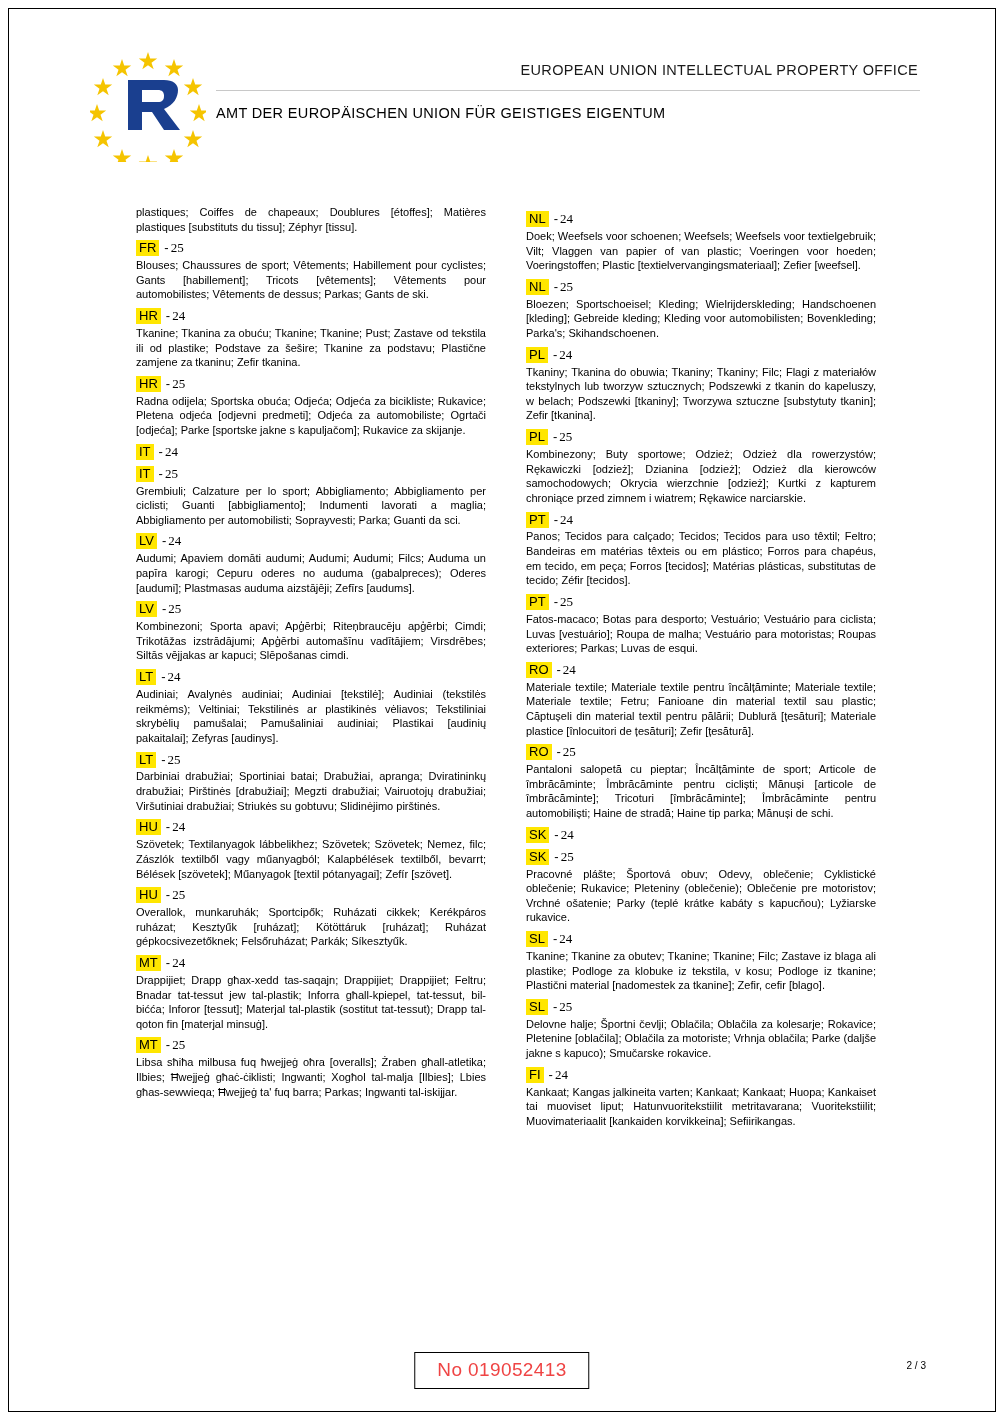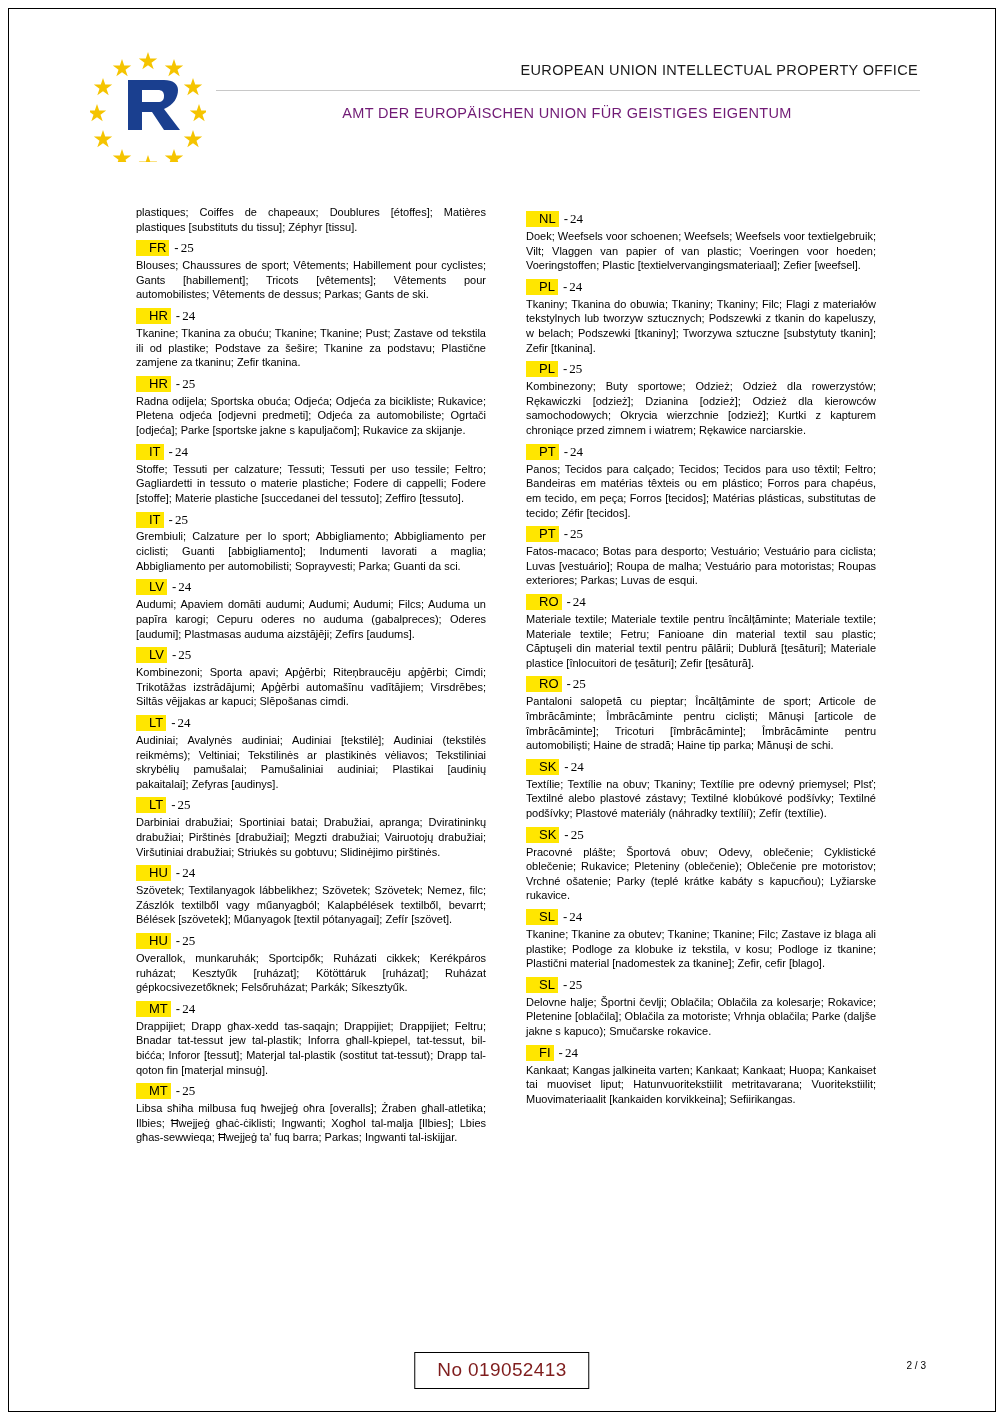--- a/index.html
+++ b/index.html
@@ -60,24 +60,24 @@
     padding-right: 2px;
     padding-top: 22px;
   }
   .header-rule {
     margin-top: 12px;
     height: 1px;
     background: #c8c8c8;
     width: 100%;
   }
   .header-line2 {
-    text-align: center;
+    text-align: left;
     font-size: 14.5px;
     letter-spacing: 0.35px;
-    color: #701a75;
+    color: #000000;
     padding-right: 2px;
     padding-top: 14px;
   }
 
   
   .columns {
     position: absolute;
     left: 136px;
     top: 205px;
     width: 740px;
@@ -92,21 +92,21 @@
   }
   .lang-line {
     margin-top: 7px;
     margin-bottom: 2px;
     font-size: 13px;
     color: #000;
     line-height: 1.15;
   }
   .lang-code {
     background: #ffe600;
-    padding: 0px 3px 1px 13px;
+    padding: 0px 3px 1px 3px;
     font-weight: 400;
     font-size: 13px;
     color: #000;
   }
   .lang-sep {
     padding: 0 2px 0 5px;
   }
   .lang-num {
     font-size: 13px;
     font-family: Liberation Serif, serif;
@@ -134,21 +134,21 @@
   .doc-number-box {
     position: absolute;
     left: 50%;
     transform: translateX(-50%);
     top: 0;
     border: 1px solid #000;
     padding: 6px 22px 7px 22px;
     font-size: 19px;
     letter-spacing: 0.4px;
     background: #fff;
-    color: #7f1d1d;
+    color: #ef4444;
   }
   .page-number {
     position: absolute;
     right: 78px;
     top: 8px;
     font-size: 10px;
     color: #000;
   }
 </style>
 </head>
@@ -200,21 +200,20 @@
         <div class="block">
           <div class="lang-line"><span class="lang-code">HR</span><span class="lang-sep">-</span><span class="lang-num">24</span></div>
           <div class="terms">Tkanine; Tkanina za obuću; Tkanine; Tkanine; Pust; Zastave od tekstila ili od plastike; Podstave za šešire; Tkanine za podstavu; Plastične zamjene za tkaninu; Zefir tkanina.</div>
         </div>
         <div class="block">
           <div class="lang-line"><span class="lang-code">HR</span><span class="lang-sep">-</span><span class="lang-num">25</span></div>
           <div class="terms">Radna odijela; Sportska obuća; Odjeća; Odjeća za bicikliste; Rukavice; Pletena odjeća [odjevni predmeti]; Odjeća za automobiliste; Ogrtači [odjeća]; Parke [sportske jakne s kapuljačom]; Rukavice za skijanje.</div>
         </div>
         <div class="block">
           <div class="lang-line"><span class="lang-code">IT</span><span class="lang-sep">-</span><span class="lang-num">24</span></div>
-          <div class="terms">Stoffe; Tessuti per calzature; Tessuti; Tessuti per uso tessile; Feltro; Gagliardetti in tessuto o materie plastiche; Fodere di cappelli; Fodere [stoffe]; Materie plastiche [succedanei del tessuto]; Zeffiro [tessuto].</div>
         </div>
         <div class="block">
           <div class="lang-line"><span class="lang-code">IT</span><span class="lang-sep">-</span><span class="lang-num">25</span></div>
           <div class="terms">Grembiuli; Calzature per lo sport; Abbigliamento; Abbigliamento per ciclisti; Guanti [abbigliamento]; Indumenti lavorati a maglia; Abbigliamento per automobilisti; Soprayvesti; Parka; Guanti da sci.</div>
         </div>
         <div class="block">
           <div class="lang-line"><span class="lang-code">LV</span><span class="lang-sep">-</span><span class="lang-num">24</span></div>
           <div class="terms">Audumi; Apaviem domāti audumi; Audumi; Audumi; Filcs; Auduma un papīra karogi; Cepuru oderes no auduma (gabalpreces); Oderes [audumi]; Plastmasas auduma aizstājēji; Zefīrs [audums].</div>
         </div>
         <div class="block">
@@ -245,20 +244,24 @@
           <div class="lang-line"><span class="lang-code">MT</span><span class="lang-sep">-</span><span class="lang-num">25</span></div>
           <div class="terms">Libsa sħiħa milbusa fuq ħwejjeġ oħra [overalls]; Żraben għall-atletika; Ilbies; Ħwejjeġ għaċ-ċiklisti; Ingwanti; Xogħol tal-malja [Ilbies]; Lbies għas-sewwieqa; Ħwejjeġ ta' fuq barra; Parkas; Ingwanti tal-iskijjar.</div>
         </div>
       </div>
     <div class="col" id="right-col">
         <div class="block">
           <div class="lang-line"><span class="lang-code">NL</span><span class="lang-sep">-</span><span class="lang-num">24</span></div>
           <div class="terms">Doek; Weefsels voor schoenen; Weefsels; Weefsels voor textielgebruik; Vilt; Vlaggen van papier of van plastic; Voeringen voor hoeden; Voeringstoffen; Plastic [textielvervangingsmateriaal]; Zefier [weefsel].</div>
         </div>
         <div class="block">
+          <div class="lang-line"><span class="lang-code">NL</span><span class="lang-sep">-</span><span class="lang-num">25</span></div>
+          <div class="terms">Bloezen; Sportschoeisel; Kleding; Wielrijderskleding; Handschoenen [kleding]; Gebreide kleding; Kleding voor automobilisten; Bovenkleding; Parka's; Skihandschoenen.</div>
+        </div>
+        <div class="block">
           <div class="lang-line"><span class="lang-code">PL</span><span class="lang-sep">-</span><span class="lang-num">24</span></div>
           <div class="terms">Tkaniny; Tkanina do obuwia; Tkaniny; Tkaniny; Filc; Flagi z materiałów tekstylnych lub tworzyw sztucznych; Podszewki z tkanin do kapeluszy, w belach; Podszewki [tkaniny]; Tworzywa sztuczne [substytuty tkanin]; Zefir [tkanina].</div>
         </div>
         <div class="block">
           <div class="lang-line"><span class="lang-code">PL</span><span class="lang-sep">-</span><span class="lang-num">25</span></div>
           <div class="terms">Kombinezony; Buty sportowe; Odzież; Odzież dla rowerzystów; Rękawiczki [odzież]; Dzianina [odzież]; Odzież dla kierowców samochodowych; Okrycia wierzchnie [odzież]; Kurtki z kapturem chroniące przed zimnem i wiatrem; Rękawice narciarskie.</div>
         </div>
         <div class="block">
           <div class="lang-line"><span class="lang-code">PT</span><span class="lang-sep">-</span><span class="lang-num">24</span></div>
           <div class="terms">Panos; Tecidos para calçado; Tecidos; Tecidos para uso têxtil; Feltro; Bandeiras em matérias têxteis ou em plástico; Forros para chapéus, em tecido, em peça; Forros [tecidos]; Matérias plásticas, substitutas de tecido; Zéfir [tecidos].</div>
@@ -270,21 +273,20 @@
         <div class="block">
           <div class="lang-line"><span class="lang-code">RO</span><span class="lang-sep">-</span><span class="lang-num">24</span></div>
           <div class="terms">Materiale textile; Materiale textile pentru încălțăminte; Materiale textile; Materiale textile; Fetru; Fanioane din material textil sau plastic; Căptușeli din material textil pentru pălării; Dublurǎ [țesături]; Materiale plastice [înlocuitori de țesături]; Zefir [țesătură].</div>
         </div>
         <div class="block">
           <div class="lang-line"><span class="lang-code">RO</span><span class="lang-sep">-</span><span class="lang-num">25</span></div>
           <div class="terms">Pantaloni salopetă cu pieptar; Încălțăminte de sport; Articole de îmbrăcăminte; Îmbrăcăminte pentru cicliști; Mănuși [articole de îmbrăcăminte]; Tricoturi [îmbrăcăminte]; Îmbrăcăminte pentru automobiliști; Haine de stradă; Haine tip parka; Mănuși de schi.</div>
         </div>
         <div class="block">
           <div class="lang-line"><span class="lang-code">SK</span><span class="lang-sep">-</span><span class="lang-num">24</span></div>
-          <div class="terms">Textílie; Textílie na obuv; Tkaniny; Textílie pre odevný priemysel; Plsť; Textilné alebo plastové zástavy; Textilné klobúkové podšívky; Textilné podšívky; Plastové materiály (náhradky textílií); Zefír (textílie).</div>
         </div>
         <div class="block">
           <div class="lang-line"><span class="lang-code">SK</span><span class="lang-sep">-</span><span class="lang-num">25</span></div>
           <div class="terms">Pracovné plášte; Športová obuv; Odevy, oblečenie; Cyklistické oblečenie; Rukavice; Pleteniny (oblečenie); Oblečenie pre motoristov; Vrchné ošatenie; Parky (teplé krátke kabáty s kapucňou); Lyžiarske rukavice.</div>
         </div>
         <div class="block">
           <div class="lang-line"><span class="lang-code">SL</span><span class="lang-sep">-</span><span class="lang-num">24</span></div>
           <div class="terms">Tkanine; Tkanine za obutev; Tkanine; Tkanine; Filc; Zastave iz blaga ali plastike; Podloge za klobuke iz tekstila, v kosu; Podloge iz tkanine; Plastični material [nadomestek za tkanine]; Zefir, cefir [blago].</div>
         </div>
         <div class="block">

